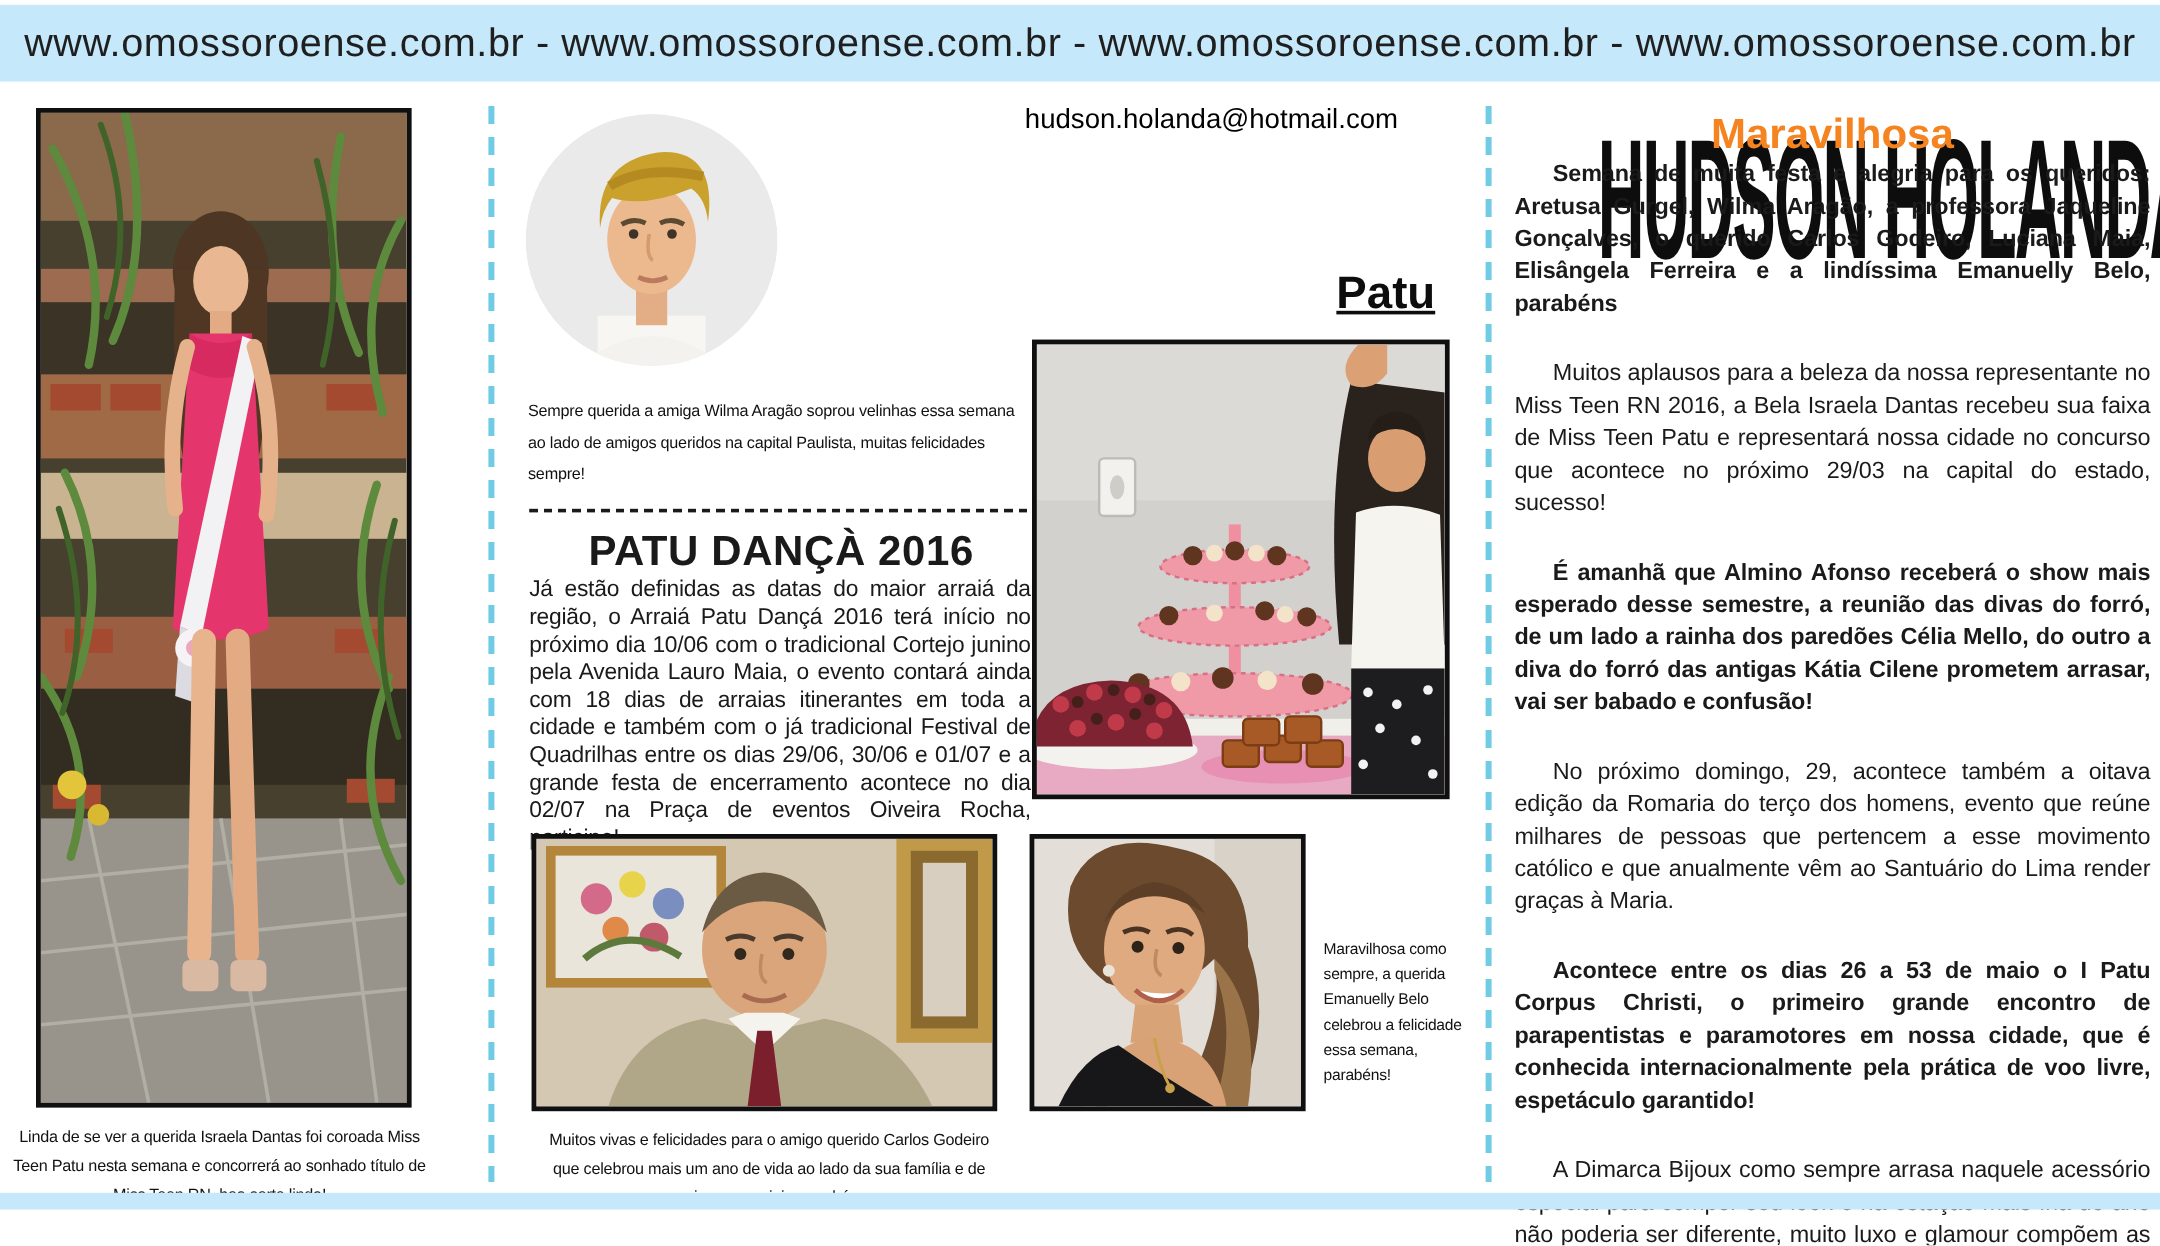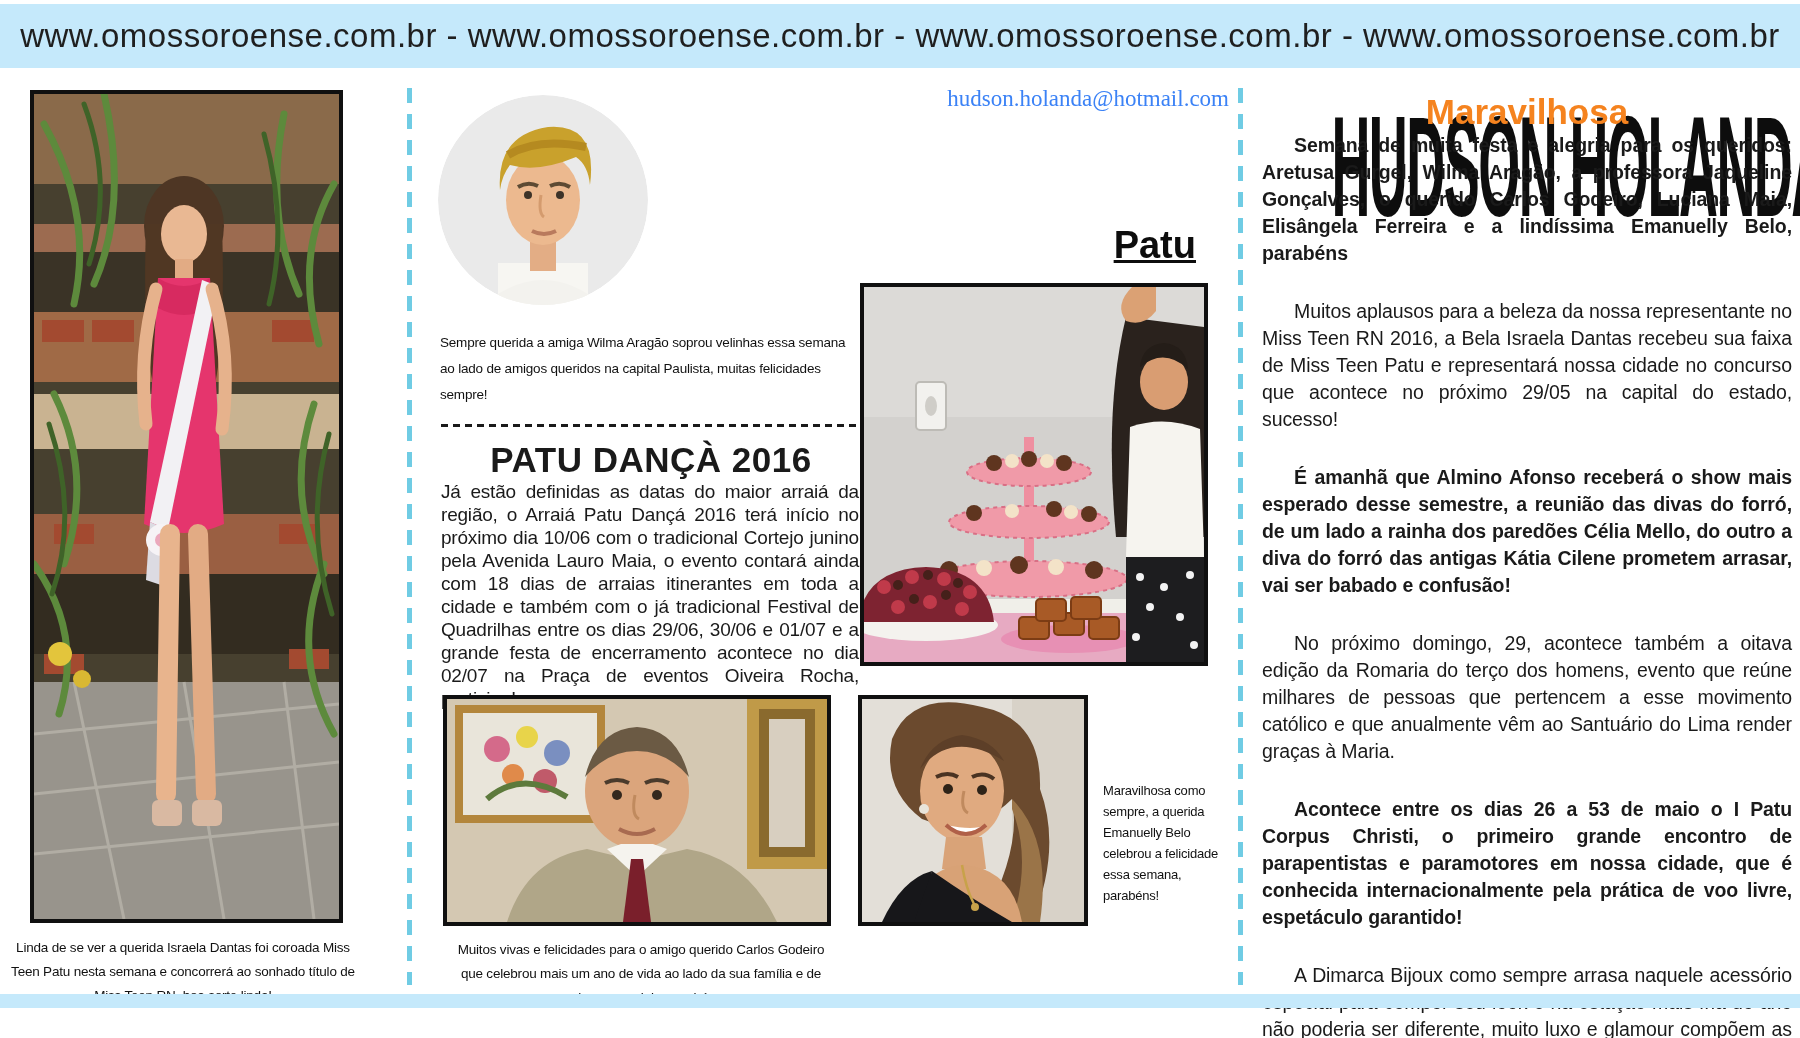--- a/index.html
+++ b/index.html
@@ -19,21 +19,21 @@
          background:repeating-linear-gradient(to right,#1a1a1a 0 7px,transparent 7px 12px);}
 
   
   .photo{position:absolute;border:4px solid #101010;box-sizing:border-box;overflow:hidden;background:#ddd;}
   .photo svg{display:block;width:100%;height:100%;}
 
   
   .cap{position:absolute;font-size:13.5px;line-height:24px;letter-spacing:-.2px;color:#111;}
 
   
-  .email{position:absolute;left:924px;top:86px;width:305px;text-align:right;font-size:23px;color:#3b82f6;font-family:Liberation Serif, serif;}
+  .email{position:absolute;left:854px;top:86px;width:305px;text-align:right;font-size:23px;color:#000000;}
   .bigname{position:absolute;left:520px;top:96px;width:682px;text-align:right;white-space:nowrap;}
   .bigname span{display:inline-block;font-size:142px;line-height:1;font-weight:700;letter-spacing:-4px;
                 transform:scaleX(.38);transform-origin:100% 50%;color:#0d0d0d;}
   .city{position:absolute;left:900px;top:224px;width:296px;text-align:right;
         font-size:38px;font-weight:700;color:#0d0d0d;text-decoration:underline;}
 
   .avatar-cap{left:440px;top:330px;width:420px;line-height:26px;}
 
   
   .art-title{position:absolute;left:441px;top:440px;width:420px;text-align:center;
@@ -316,21 +316,21 @@
       <circle cx="62" cy="110" r="5" fill="#e8e4da"></circle>
     </svg>
   </div>
   <div class="cap" style="left:1103px;top:780px;width:125px;line-height:21px;font-size:13px;">Maravilhosa como sempre, a querida Emanuelly Belo celebrou a felicidade essa semana, parabéns!</div>
 
   <div class="vdash" style="left:1238px;"></div>
 
   <div class="acont-title">Maravilhosa</div>
   <div class="acont">
     <p class="b">Semana de muita festa e alegria para os queridos: Aretusa Gurgel, Wilma Aragão, a professora Jaqueline Gonçalves, o querido Carlos Godeiro, Luciana Maia, Elisângela Ferreira e a lindíssima Emanuelly Belo, parabéns</p>
-    <p>Muitos aplausos para a beleza da nossa representante no Miss Teen RN 2016, a Bela Israela Dantas recebeu sua faixa de Miss Teen Patu e representará nossa cidade no concurso que acontece no próximo 29/05 na capital do estado, sucesso!</p>
+    <p>Muitos aplausos para a beleza da nossa representante no Miss Teen RN 2016, a Bela Israela Dantas recebeu sua faixa de Miss Teen Patu e representará nossa cidade no concurso que acontece no próximo 29/03 na capital do estado, sucesso!</p>
     <p class="b">É amanhã que Almino Afonso receberá o show mais esperado desse semestre, a reunião das divas do forró, de um lado a rainha dos paredões Célia Mello, do outro a diva do forró das antigas Kátia Cilene prometem arrasar, vai ser babado e confusão!</p>
     <p>No próximo domingo, 29, acontece também a oitava edição da Romaria do terço dos homens, evento que reúne milhares de pessoas que pertencem a esse movimento católico e que anualmente vêm ao Santuário do Lima render graças à Maria.</p>
     <p class="b">Acontece entre os dias 26 a 53 de maio o I Patu Corpus Christi, o primeiro grande encontro de parapentistas e paramotores em nossa cidade, que é conhecida internacionalmente pela prática de voo livre, espetáculo garantido!</p>
     <p>A Dimarca Bijoux como sempre arrasa naquele acessório especial para compor seu look e na estação mais fria do ano não poderia ser diferente, muito luxo e glamour compõem as peças da coleção outono/inverno da marca que é sucesso garantido!</p>
   </div>
 
   <div class="bottom-bar"></div>
 </div>
 
 </body></html>

